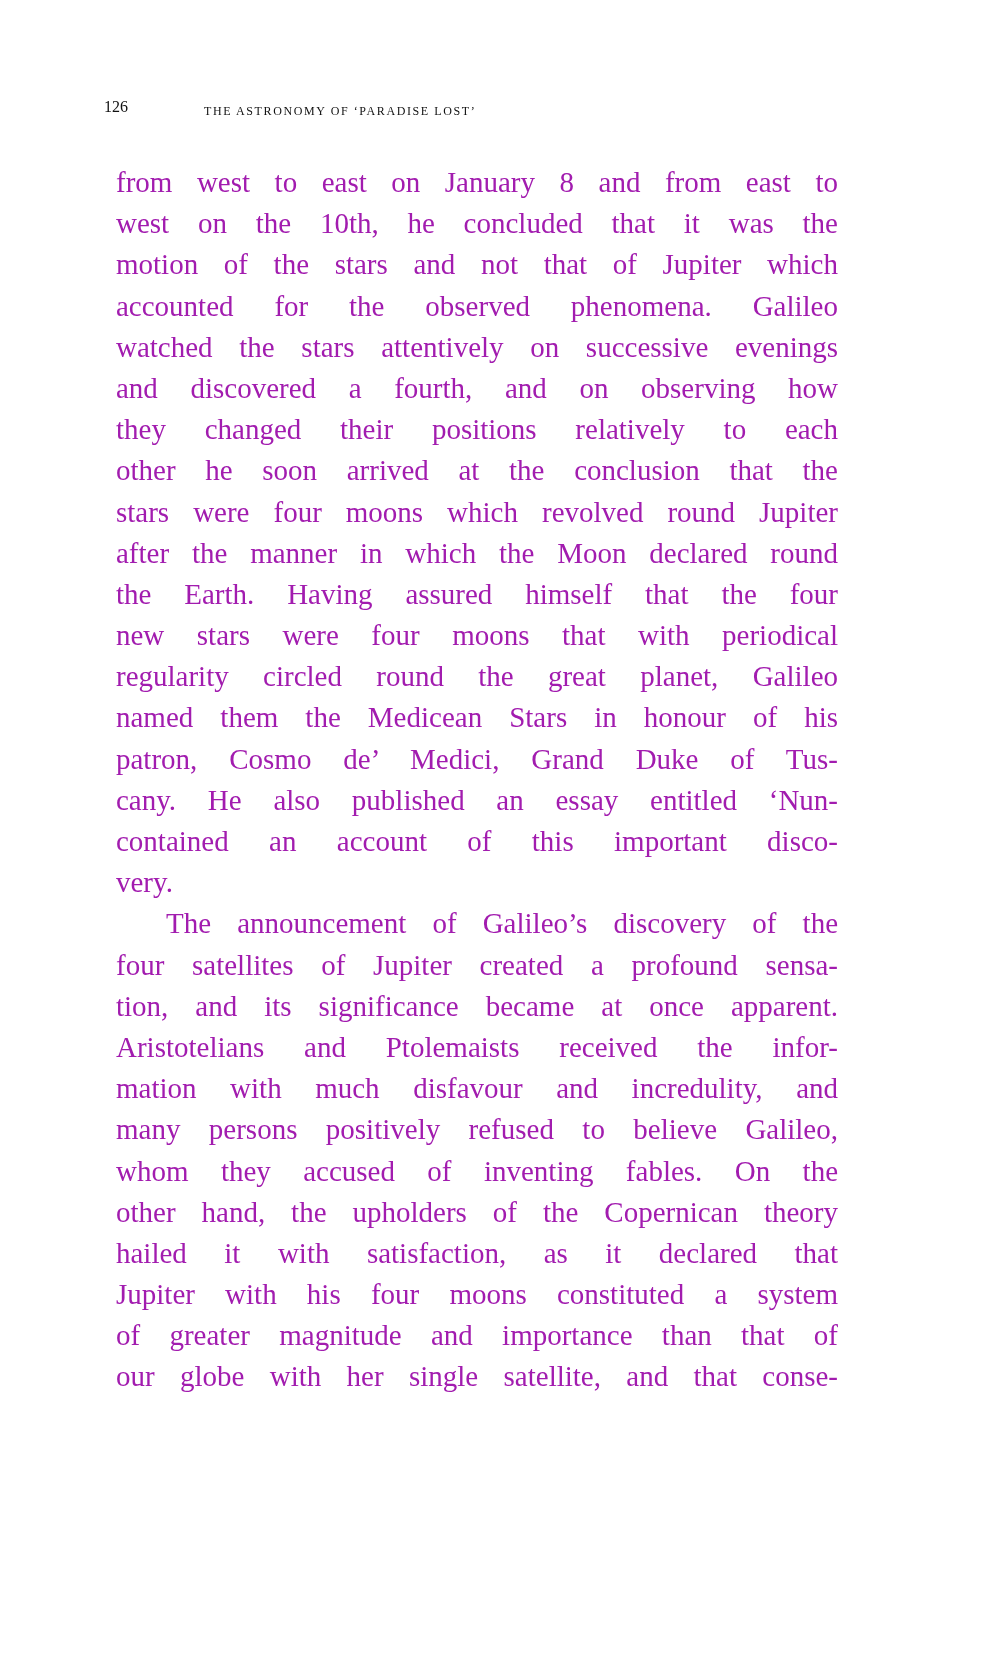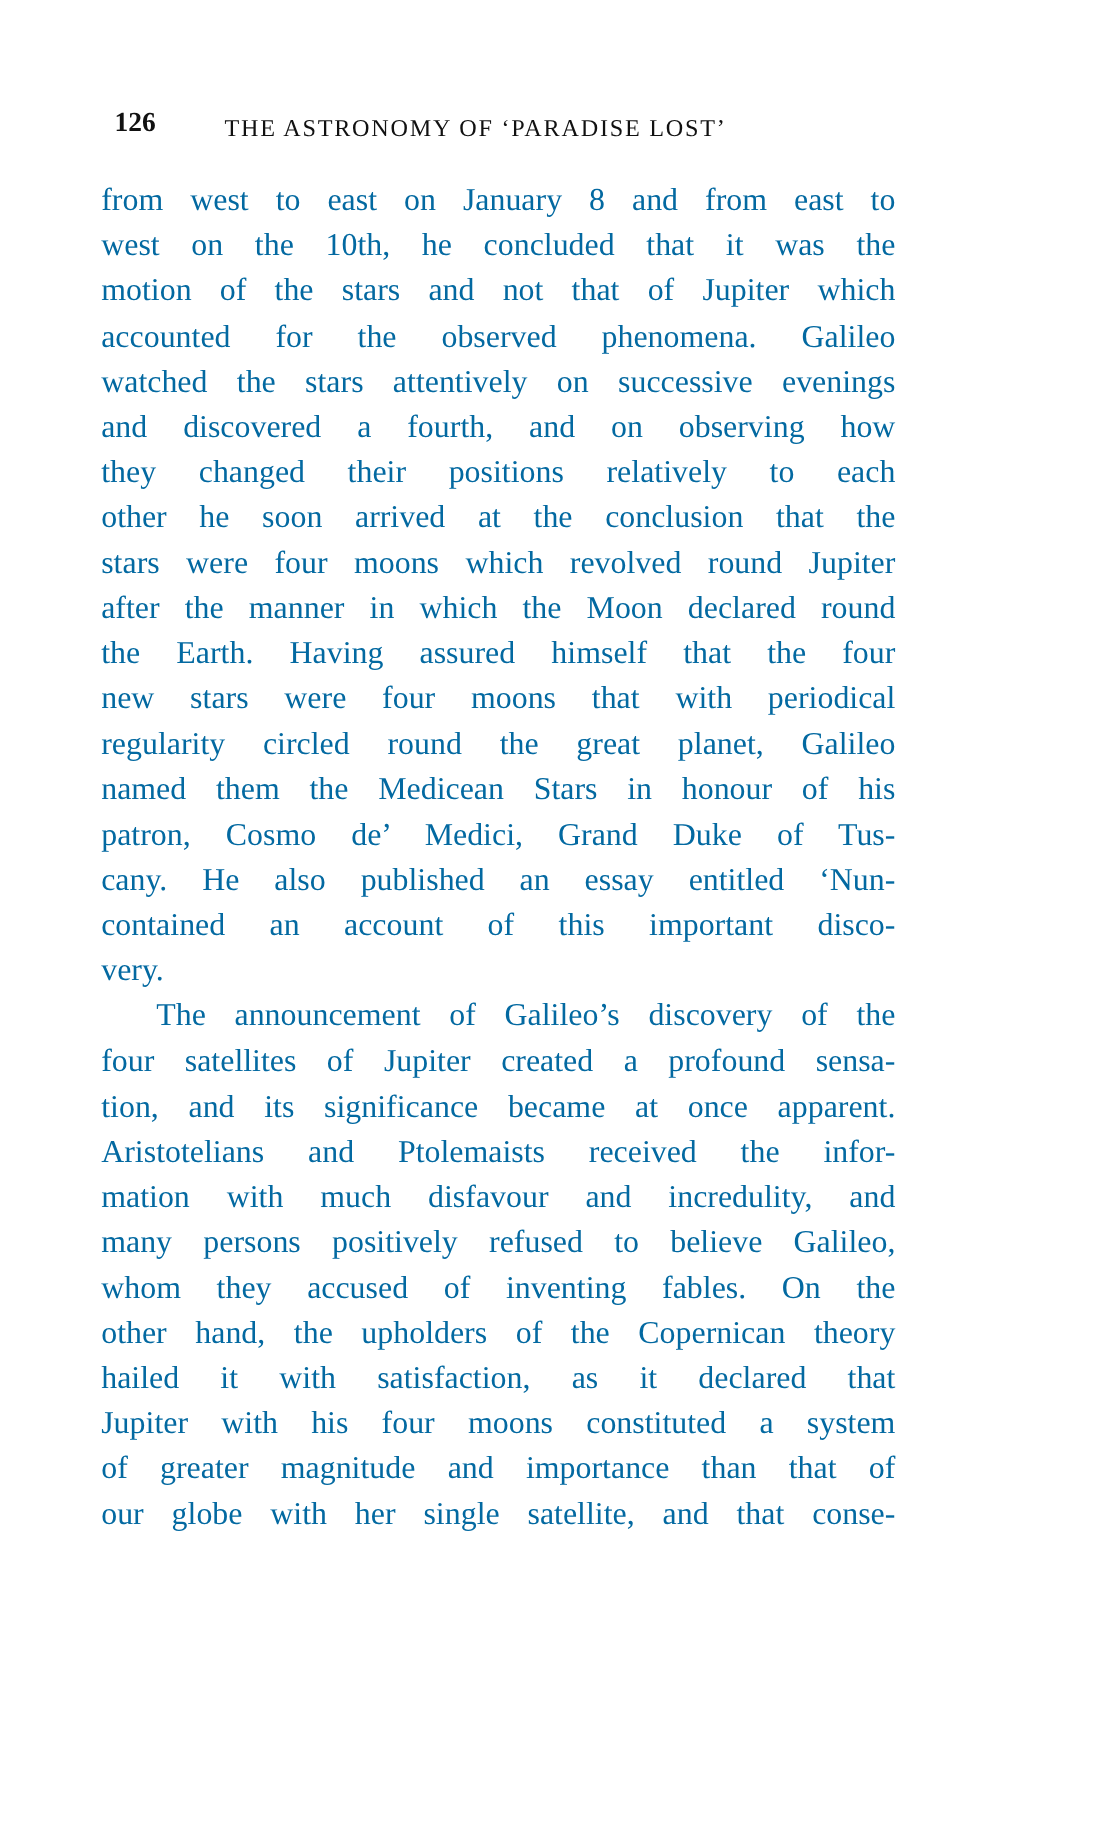--- a/index.html
+++ b/index.html
@@ -1,23 +1,23 @@
 <!DOCTYPE html>
 <html><head>
 <meta charset="utf-8">
 <style>
   html, body { margin: 0; padding: 0; background: #ffffff; }
   body { width: 997px; height: 1660px; position: relative; overflow: hidden; }
   .page { position: absolute; left: 0; top: 0; width: 997px; height: 1660px; background: #fff; }
   .header { position: absolute; left: 104px; top: 98px; width: 730px; height: 40px;
     font-family: "Liberation Serif", "DejaVu Serif", serif; color: #111; }
-  .pageno { position: absolute; left: 0; top: 0; font-size: 25px; font-weight: bold; }
-  .running-title { position: absolute; left: 100px; top: 6px; font-size: 22px; letter-spacing: 1.6px; }
-  .body { position: absolute; left: 92px; top: 162px; width: 722px;
-    font-family: "Liberation Serif", "DejaVu Serif", serif; font-size: 29px; color: #0369a1; }
+  .pageno { position: absolute; left: 0; top: 0; font-size: 16px; font-weight: normal; }
+  .running-title { position: absolute; left: 100px; top: 6px; font-size: 12px; letter-spacing: 1.6px; }
+  .body { position: absolute; left: 116px; top: 162px; width: 722px;
+    font-family: "Liberation Serif", "DejaVu Serif", serif; font-size: 29px; color: #a21caf; }
   .line { height: 41.2px; line-height: 41.2px; white-space: nowrap; text-align: justify; text-align-last: justify; }
   .line.last { text-align-last: left; font-family: Liberation Serif, serif; }
   .line.indent { padding-left: 50px; }
 </style>
 </head>
 <body>
 
 <div class="page">
   <div class="header">
     <span class="pageno">126</span>

